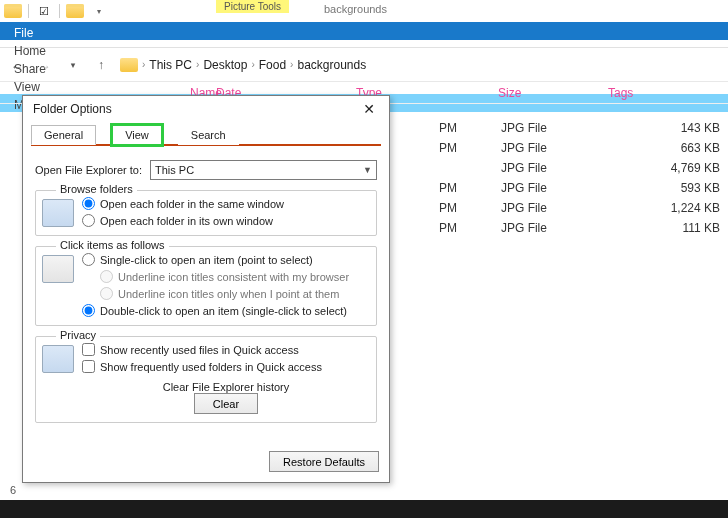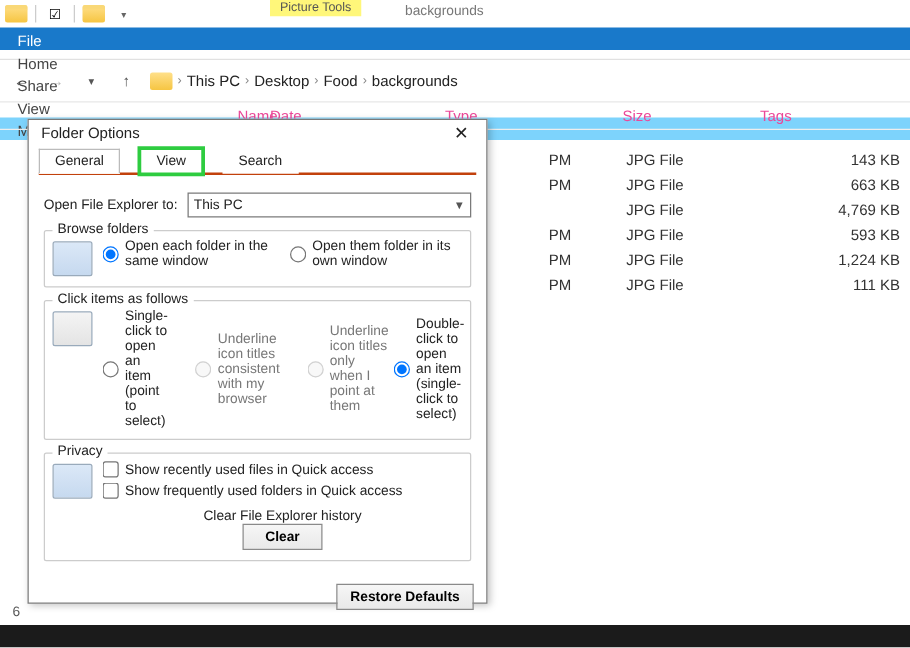--- a/index.html
+++ b/index.html
@@ -59,34 +59,34 @@
   .dlg-tab { padding: 3px 12px; border: 1px solid transparent; position: relative; top: 1px; background: #fff; }
   .dlg-tab.active { border: 1px solid #bbb; border-bottom-color: #fff; }
   .dlg-tab.highlight { outline: 3px solid #2ecc40; outline-offset: -1px; }
   .dlg-body { border-top: 2px solid #c2410c; margin: 0 8px; padding: 8px 4px 4px; flex: 1; }
 
   .row1 { display: flex; align-items: center; gap: 8px; margin: 6px 0 10px; }
   .combo { flex: 1; height: 20px; border: 1px solid #7a7a7a; background: #fff; display: flex; align-items: center; justify-content: space-between; padding: 0 4px; }
   .combo .arrow { font-size: 9px; color: #555; }
 
   .group { border: 1px solid #ccc; border-radius: 2px; padding: 6px 6px 8px; margin-bottom: 10px; position: relative; }
-  .group .legend { position: absolute; top: -8px; left: 6px; background: #fff; padding: 0 4px; font-size: 11px; }
+  .group .legend { position: absolute; top: -8px; left: 20px; background: #fff; padding: 0 4px; font-size: 11px; }
   .opt-row { display: flex; align-items: flex-start; gap: 8px; }
   .group-icon { width: 32px; height: 28px; background: linear-gradient(#dbe8f7,#c6d9ef); border: 1px solid #9ab; border-radius: 2px; margin-top: 2px; flex-shrink: 0; }
   .group-icon.click { background: linear-gradient(#f4f4f4,#e4e4e4); }
-  .radios { flex: 1; display: flex; flex-direction: row; gap: 4px; }
+  .radios { flex: 1; display: flex; flex-direction: column; gap: 4px; }
   .radio, .check { display: flex; align-items: center; gap: 5px; }
   .sub { margin-left: 18px; color: #777; }
   .sub input { accent-color: #999; }
   input[type=radio], input[type=checkbox] { margin: 0; }
 
   .privacy-inner { display: flex; gap: 8px; }
   .pv-checks { flex: 1; display: flex; flex-direction: column; gap: 4px; }
   .clear-row { display: flex; justify-content: space-between; align-items: center; margin-top: 8px; padding-left: 40px; flex-direction: column; }
-  .btn { min-width: 64px; height: 21px; border: 1px solid #8a8a8a; background: linear-gradient(#f6f6f6,#e9e9e9); font-size: 11px; display: inline-flex; align-items: center; justify-content: center; padding: 0 10px; font-weight: bold; }
+  .btn { min-width: 64px; height: 21px; border: 1px solid #8a8a8a; background: linear-gradient(#f6f6f6,#e9e9e9); font-size: 11px; display: inline-flex; align-items: center; justify-content: center; padding: 0 10px; }
 
   .dlg-footer { display: flex; justify-content: flex-end; padding: 4px 10px 10px; gap: 6px; }
 
   .bottom-dark { position: absolute; left: 0; right: 0; bottom: 0; height: 18px; background: #1b1b1b; }
 </style>
 </head>
 <body>
 
 <div class="explorer">
 
@@ -211,21 +211,21 @@
       <div class="legend">Browse folders</div>
       <div class="opt-row">
         <div class="group-icon"></div>
         <div class="radios">
           <label class="radio">
             <input type="radio" name="bf" checked="" style="">
             <span>Open each folder in the same window</span>
           </label>
           <label class="radio">
             <input type="radio" name="bf" style="">
-            <span>Open them folder in its own window</span>
+            <span>Open each folder in its own window</span>
           </label>
         </div>
       </div>
     </div>
 
     <div class="group">
       <div class="legend">Click items as follows</div>
       <div class="opt-row">
         <div class="group-icon click"></div>
         <div class="radios">

